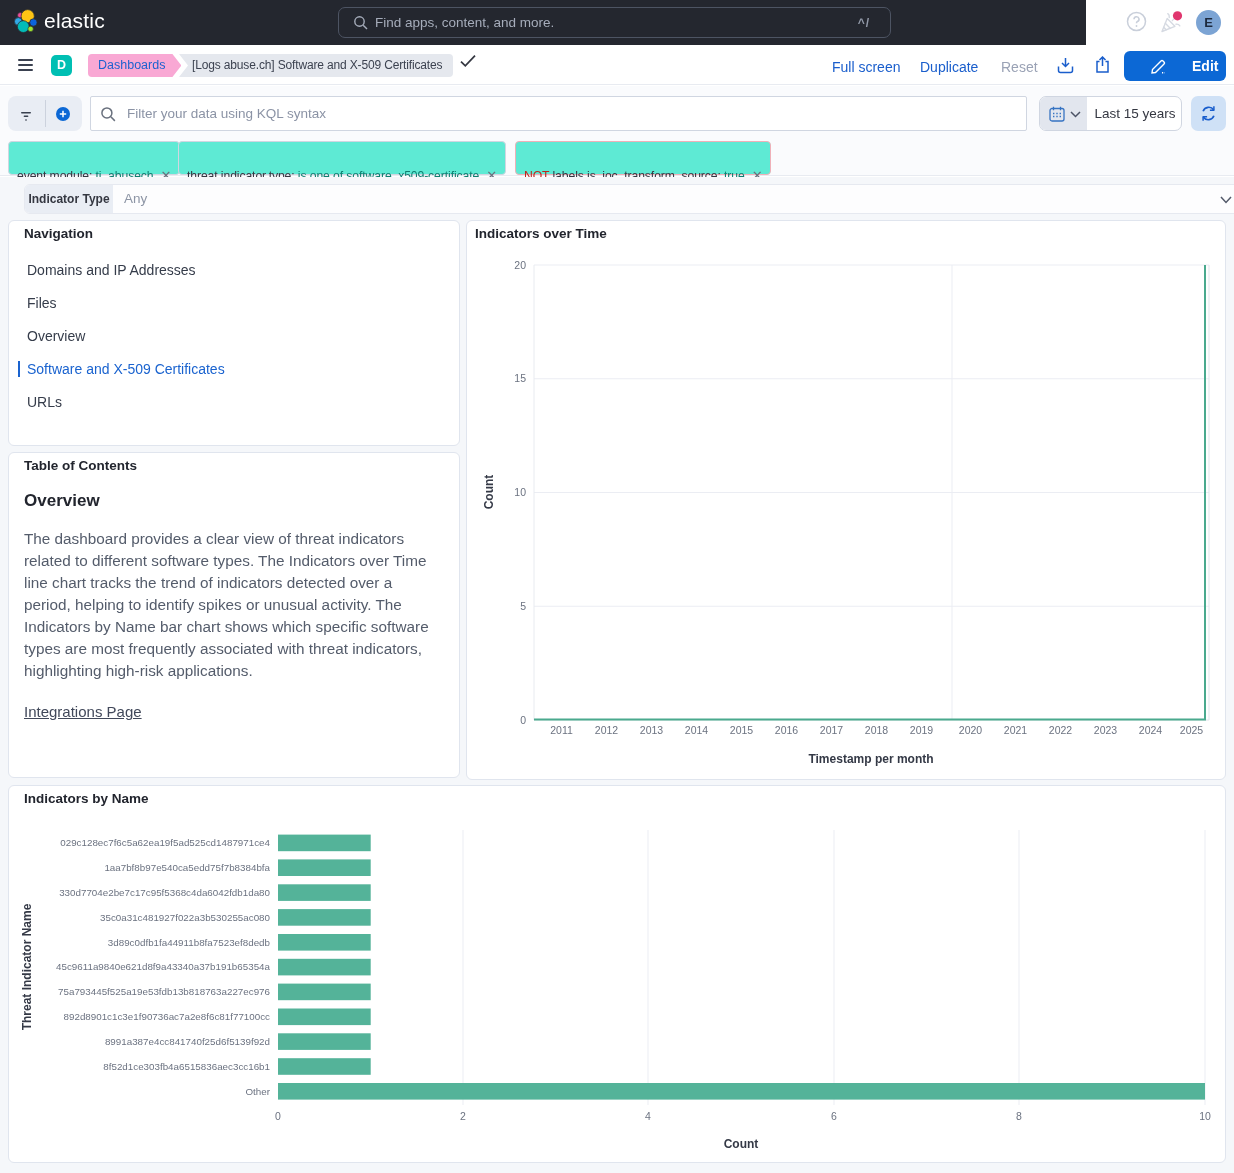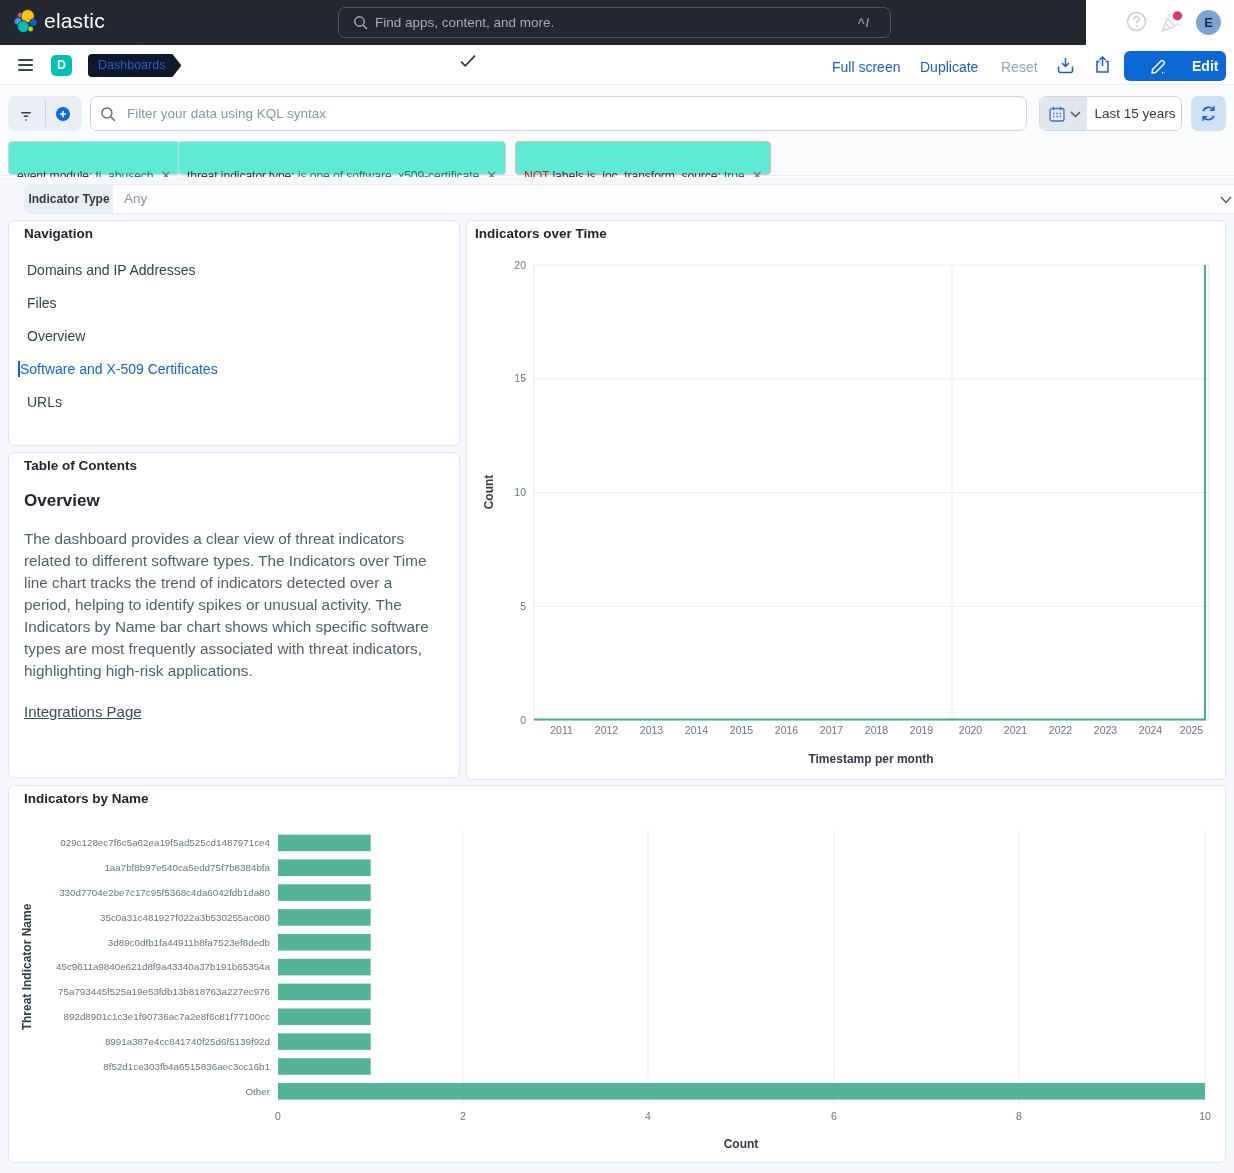--- a/index.html
+++ b/index.html
@@ -11,29 +11,29 @@
 #hsearch { position:absolute; left:338px; top:7px; width:553px; height:31px; border:1px solid #4d5463; border-radius:7px; }
 #hsearch .ph { position:absolute; left:36px; top:7px; font-size:13.5px; color:#a6adbb; }
 #hsearch .kbd { position:absolute; right:20px; top:8px; font-size:12px; color:#9299a8; font-weight:700; letter-spacing:1px; }
 .hicon { position:absolute; top:11px; }
 #avatar { position:absolute; left:1196px; top:10px; width:25px; height:25px; border-radius:50%; background:#7ca4d4; color:#1d2a3e; font-weight:700; font-size:13px; text-align:center; line-height:25px; }
 
 #toolbar { position:absolute; left:0; top:45px; width:1234px; height:40px; background:#fff; border-bottom:1px solid #e8ebf1; }
 #burger { position:absolute; left:18px; top:14px; width:15px; height:12px; }
 #burger div { height:2px; background:#3a4150; border-radius:1px; margin-bottom:3px; }
 #dbadge { position:absolute; left:51px; top:55px; width:21px; height:21px; border-radius:5px; background:#00bfb3; color:#fff; font-weight:700; font-size:12.5px; text-align:center; line-height:21px; }
-#crumb1 { position:absolute; left:88px; top:9px; height:23px; padding:0 16px 0 10px; background:#0f172a; color:#1d62cf; font-size:12.5px; line-height:23px; clip-path:polygon(0 0, calc(100% - 9px) 0, 100% 50%, calc(100% - 9px) 100%, 0 100%); border-radius:4px 0 0 4px; }
+#crumb1 { position:absolute; left:88px; top:9px; height:23px; padding:0 16px 0 10px; background:#f9a8d4; color:#1d62cf; font-size:12.5px; line-height:23px; clip-path:polygon(0 0, calc(100% - 9px) 0, 100% 50%, calc(100% - 9px) 100%, 0 100%); border-radius:4px 0 0 4px; }
 #crumb2 { position:absolute; left:179px; top:9px; height:23px; padding:0 11px 0 13px; background:#e5e8ee; color:#3c4250; font-size:12px; letter-spacing:-0.15px; line-height:23px; clip-path:polygon(0 0, 100% 0, 100% 100%, 0 100%, 9px 50%); border-radius:0 4px 4px 0; }
 .tblink { position:absolute; top:14px; font-size:14px; font-weight:500; color:#1a5ecc; }
 #btn-edit { position:absolute; left:1124px; top:51px; width:102px; height:30px; background:#0c68d5; border-radius:6px; color:#fff; font-size:14px; font-weight:600; line-height:30px; padding-left:68px; }
 
 #filters { position:absolute; left:0; top:86px; width:1234px; height:90px; background:#fafbfd; border-bottom:1px solid #e8ebf1; }
 #fgroup { position:absolute; left:8px; top:10px; width:74px; height:35px; background:#e9edf4; border-radius:8px; }
 #fgroup .sep { position:absolute; left:37px; top:4px; width:1px; height:27px; background:#ccd2dd; }
-#kql { position:absolute; left:90px; top:10px; width:937px; height:35px; background:#fff; border:1px solid #d0d6e1; border-radius:7px; }
+#kql { position:absolute; left:90px; top:10px; width:937px; height:35px; background:#fff; border:1px solid #d0d6e1; border-radius:2px; }
 #kql .ph { position:absolute; left:36px; top:9px; font-size:13.5px; color:#8b93a5; }
 #dpick { position:absolute; left:1039px; top:10px; width:143px; height:35px; background:#fff; border:1px solid #d0d6e1; border-radius:7px; overflow:hidden; }
 #dpick .cal { position:absolute; left:0; top:0; width:47px; height:35px; background:#e2e6ee; }
 #dpick .lbl { position:absolute; left:47px; top:0; width:96px; text-align:center; font-size:13.5px; color:#343741; line-height:33px; }
 #refresh { position:absolute; left:1191px; top:10px; width:35px; height:35px; background:#cfe1f6; border-radius:7px; }
 .pill { position:absolute; top:55px; height:27px; background:#5eead4; border:1px solid #d0d6e1; border-radius:4px; font-size:12.2px; letter-spacing:-0.1px; line-height:35px; color:#343741; padding:16px 8px; white-space:nowrap; }
 .pill .val { color:#0f7e70; }
 .pill .x { color:#69707d; margin-left:7px; font-size:13px; }
 #pill3 { border-color:#efb0b8; }
 #pill3 .not { color:#bd271e; }
@@ -43,21 +43,21 @@
 #controls .any { position:absolute; left:99px; top:0; font-size:13.5px; color:#8d95a5; line-height:28px; }
 
 #canvas { position:absolute; left:0; top:214px; width:1234px; height:959px; background:#f5f7fa; }
 .panel { position:absolute; background:#fff; border:1px solid #e0e5ee; border-radius:6px; }
 .ptitle { position:absolute; font-size:13.5px; font-weight:700; color:#22252e; }
 #p-nav { left:8px; top:6px; width:452px; height:226px; }
 #p-toc { left:8px; top:238px; width:452px; height:326px; }
 #p-time { left:466px; top:6px; width:760px; height:560px; }
 #p-name { left:8px; top:571px; width:1218px; height:378px; }
 .navitem { position:absolute; left:18px; font-size:14px; color:#353c4a; }
-#nav-sel { color:#1a63cf; border-left:2px solid #1a63cf; padding-left:0; left:9px; }
+#nav-sel { color:#1a63cf; border-left:2px solid #1a63cf; padding-left:7px; left:9px; }
 #toc p { position:absolute; left:15px; top:75px; width:436px; font-size:15.3px; line-height:22px; color:#545c6b; }
 #toc-link { position:absolute; left:15px; top:250px; font-size:15px; font-weight:400; color:#41485a; text-decoration:underline; }
 svg text { font-family:"Liberation Sans", sans-serif; }
 </style>
 </head>
 <body>
 
 <div id="header">
   <svg class="abs" style="left:14px;top:6px" width="24" height="28" viewBox="0 0 24 28">
     <circle cx="6.2" cy="9.2" r="2.6" fill="#f04e98" stroke="#2a2d35" stroke-width="0.6"></circle>
@@ -94,20 +94,21 @@
   <div id="avatar">E</div>
 </div>
 
 <div id="toolbar">
   <div id="burger">
       <div></div>
       <div></div>
       <div></div>
     </div>
   <div id="crumb1">Dashboards</div>
+  <div id="crumb2">[Logs abuse.ch] Software and X-509 Certificates</div>
   <svg class="abs" style="left:459px;top:9px" width="18" height="14" viewBox="0 0 16 13" fill="none" stroke="#343741" stroke-width="1.6">
       <path d="M1.5 7 L5.5 11 L14.5 1.5"></path>
     </svg>
   <div class="tblink" style="left:832px">Full screen</div>
   <div class="tblink" style="left:920px">Duplicate</div>
   <div class="tblink" style="left:1001px;color:#9aa2b5">Reset</div>
   <svg class="abs" style="left:1057px;top:12px" width="17" height="17" viewBox="0 0 17 17" fill="none" stroke="#1a5ecc" stroke-width="1.5">
     <path d="M8.5 1 L8.5 9 M5 6 L8.5 9.5 L12 6"></path>
     <path d="M1.5 9.5 L1.5 13.5 Q1.5 15.5 3.5 15.5 L13.5 15.5 Q15.5 15.5 15.5 13.5 L15.5 9.5"></path>
   </svg>

